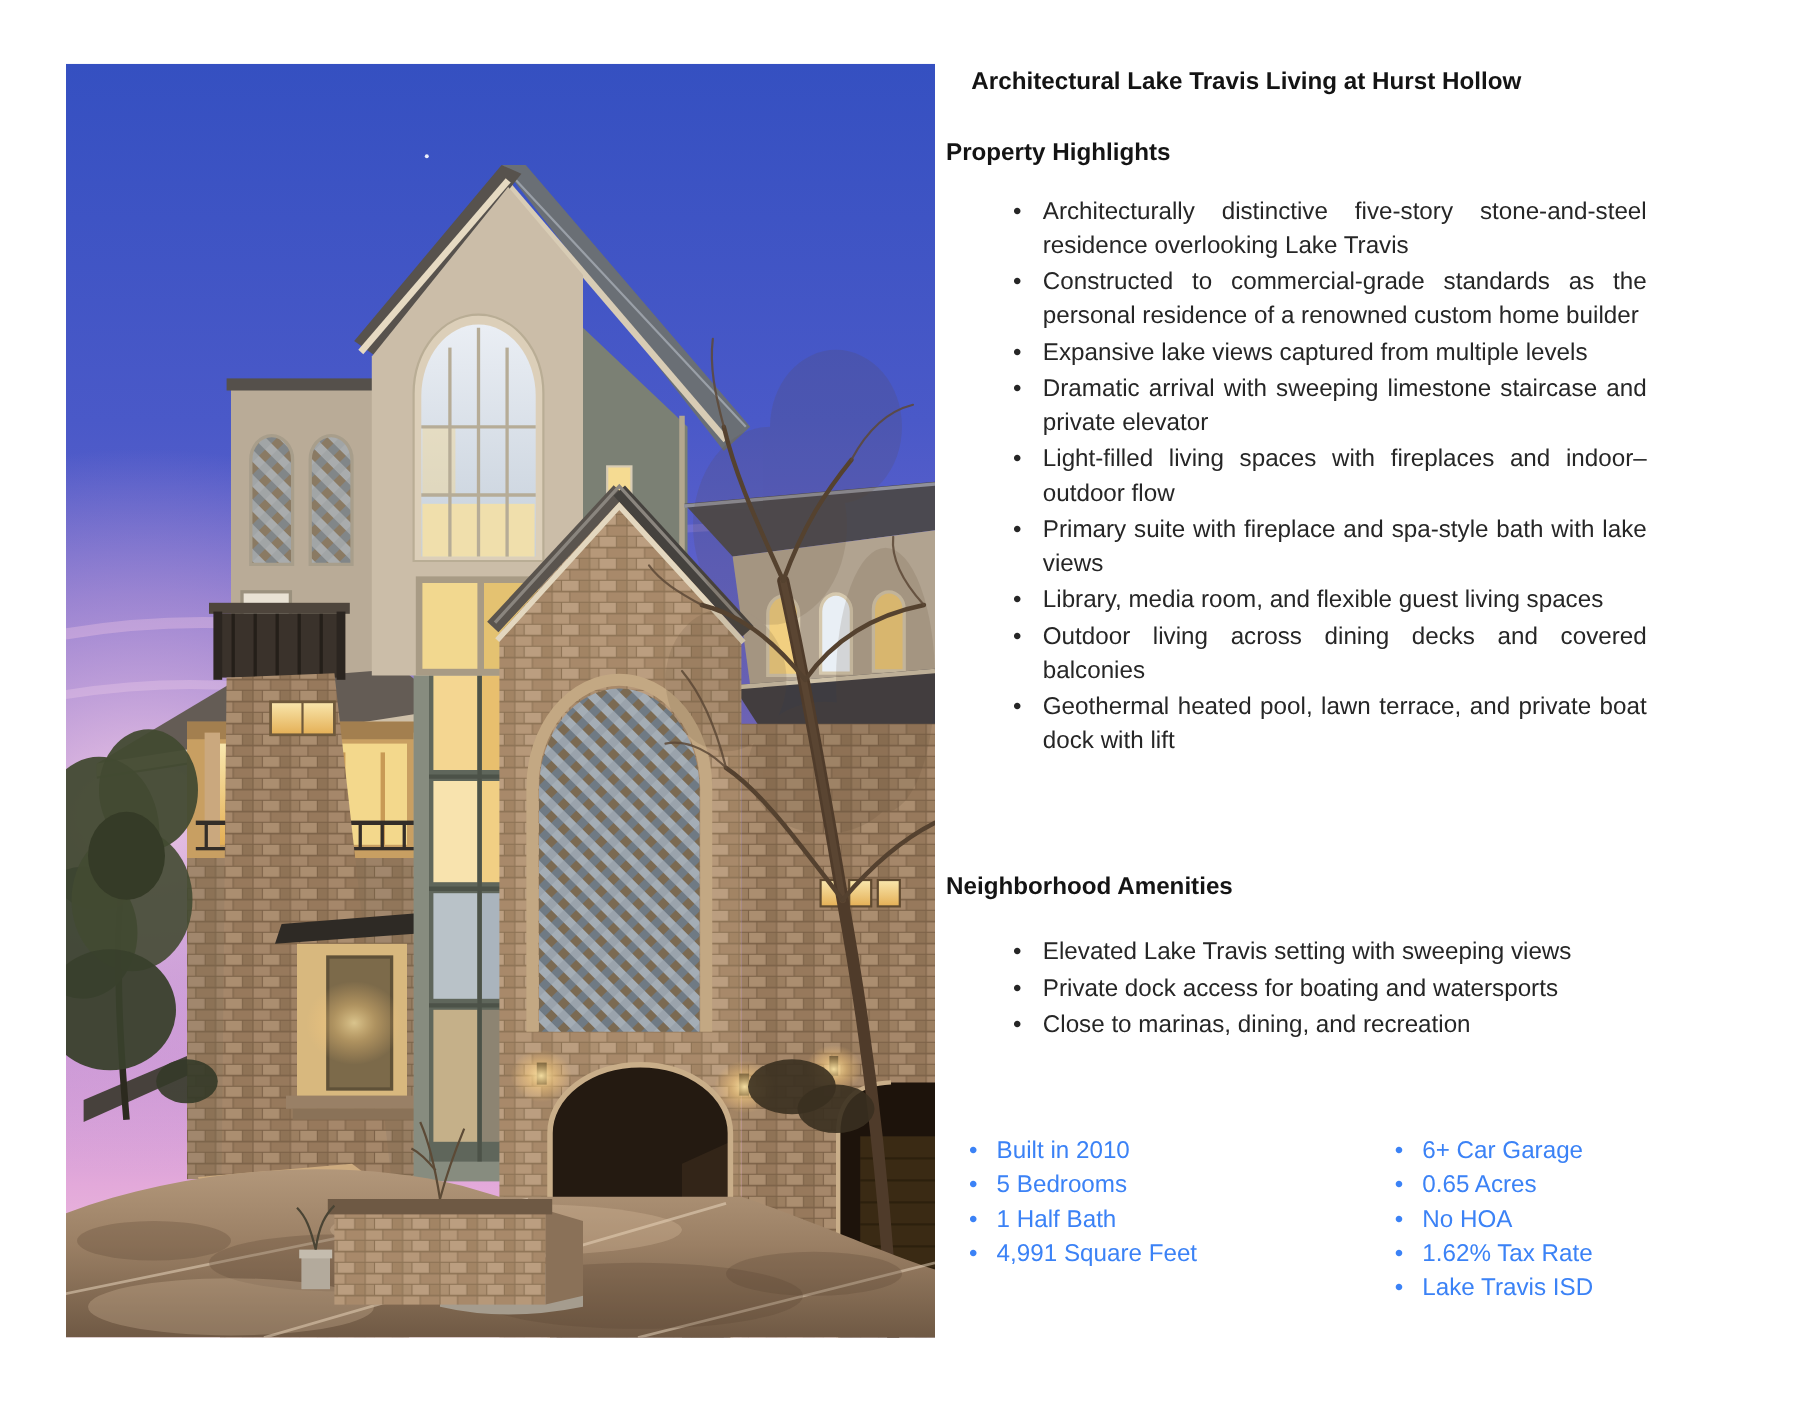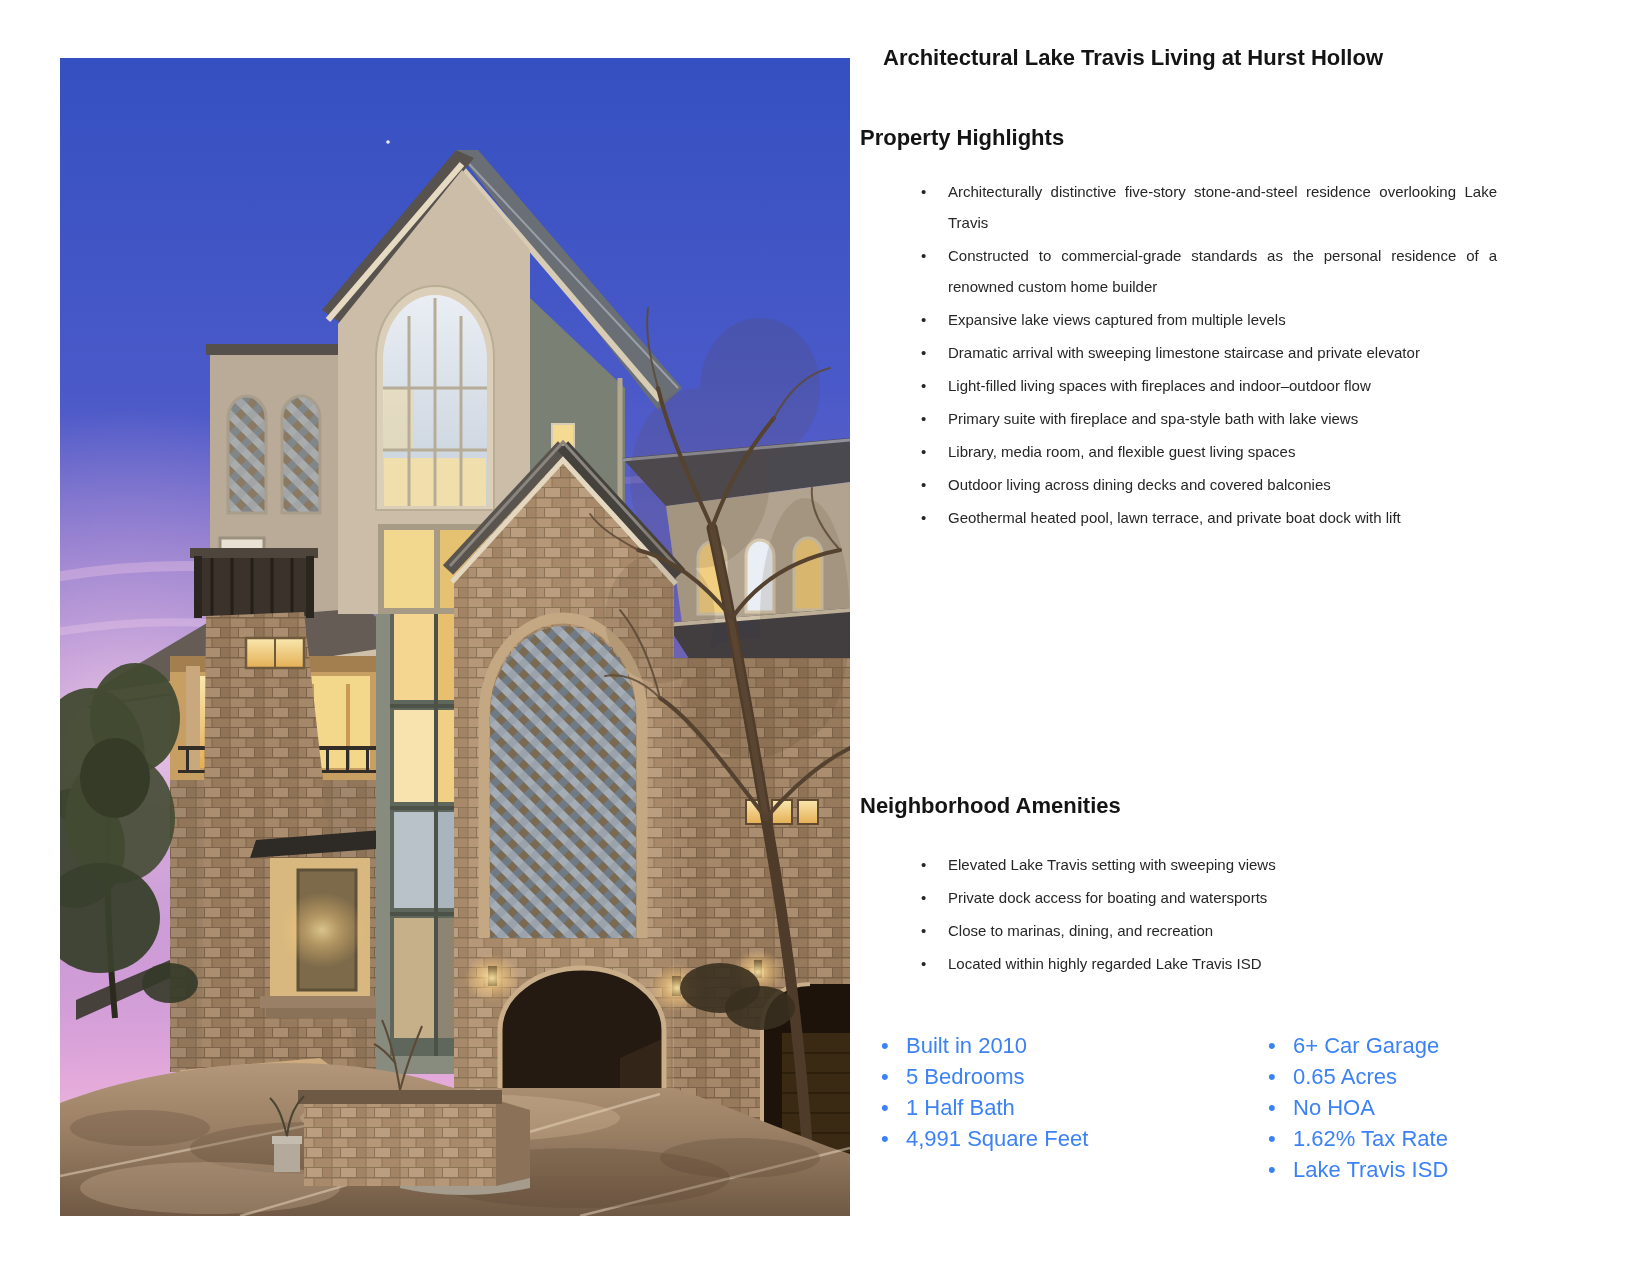--- a/index.html
+++ b/index.html
@@ -6,33 +6,33 @@
   .page {
     position:relative; width:1650px; height:1275px; background:#ffffff;
     overflow:hidden; font-family:"Liberation Sans", sans-serif; color:#232323;
   }
   .photo {
     position:absolute; left:60px; top:58px; width:790px; height:1158px; margin:0;
   }
   .photo svg { display:block; width:100%; height:100%; }
 
   .page-title {
-    position:absolute; left:883px; top:44px; width:620px; margin:0;
+    position:absolute; left:883px; top:60px; width:620px; margin:0;
     font-size:22px; line-height:28px; font-weight:bold; color:#141414;
   }
   .section-heading {
     position:absolute; left:860px; width:620px; margin:0;
     font-size:22px; line-height:28px; font-weight:bold; color:#141414;
   }
   #heading-highlights { top:124px; }
   #heading-amenities  { top:792px; }
 
   ul.bullet-list { margin:0; padding:0; list-style:none; position:absolute; }
   ul.bullet-list li {
-    position:relative; font-size:15px; line-height:31px; margin:0 0 2px 0; color:#262626;
+    position:relative; font-size:22px; line-height:31px; margin:0 0 2px 0; color:#262626;
   }
   ul.bullet-list li::before {
     content:"\2022"; position:absolute; left:-27px; top:0; color:#262626;
   }
   #list-highlights { left:948px; top:176px; width:549px; }
   #list-highlights li { text-align:justify; }
   #list-amenities  { left:948px; top:849px; width:560px; }
 
   .facts { position:absolute; left:0; top:0; }
   ul.facts-list { margin:0; padding:0; list-style:none; position:absolute; top:1030px; }
@@ -412,21 +412,20 @@
   <h2 class="section-heading" id="heading-amenities">Neighborhood Amenities</h2>
 
   <ul class="bullet-list" id="list-amenities">
 
       <li>Elevated Lake Travis setting with sweeping views</li>
 
       <li>Private dock access for boating and watersports</li>
 
       <li>Close to marinas, dining, and recreation</li>
 
-      <li>Located within highly regarded Lake Travis ISD</li>
     </ul>
 
   <div class="facts">
     <ul class="facts-list" id="facts-left">
 
         <li>Built in 2010</li>
 
         <li>5 Bedrooms</li>
 
 

